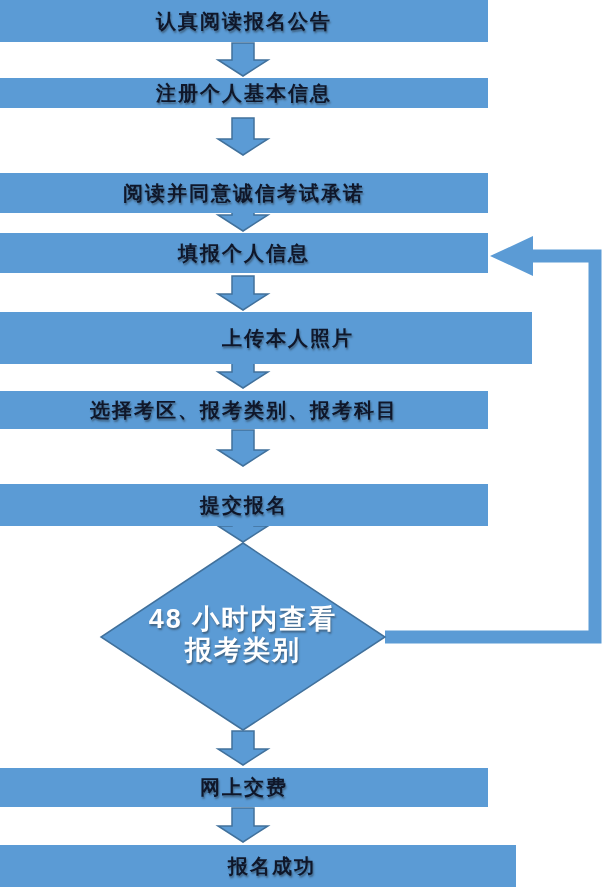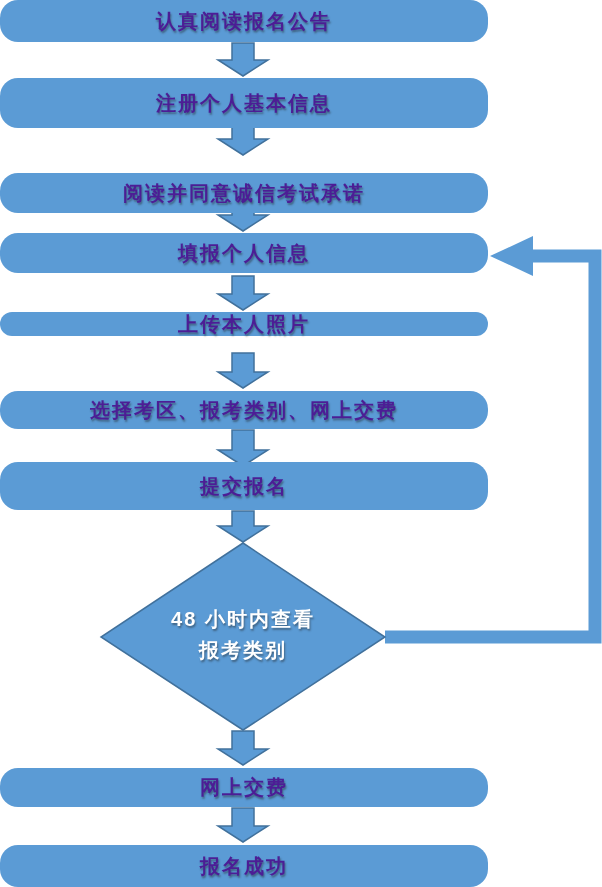--- a/index.html
+++ b/index.html
@@ -14,47 +14,46 @@
   .shapes-svg {
     position: absolute;
     left: 0; top: 0;
     width: 602px; height: 887px;
   }
   .box {
     position: absolute;
     left: 0;
     width: 488px;
     background: #5B9BD5;
-    color: #4c1d95;
+    color: #0f172a;
     font-size: 20px;
     font-weight: bold;
     letter-spacing: 2px;
     display: flex;
     align-items: center;
     justify-content: center;
     text-shadow: 1px 2px 2px rgba(30,30,30,0.45);
     white-space: nowrap;
-    border-radius: 18px;
   }
   .b1 { top: 0;    height: 42px; }
-  .b2 { top: 78px;  height: 50px; }
+  .b2 { top: 78px;  height: 30px; }
   .b3 { top: 173px; height: 40px; }
   .b4 { top: 233px; height: 40px; }
-  .b5 { top: 312px; height: 24px; }
+  .b5 { top: 312px; height: 52px; padding-left: 44px; }
   .b6 { top: 391px; height: 38px; }
-  .b7 { top: 462px; height: 48px; }
+  .b7 { top: 484px; height: 42px; }
   .b8 { top: 768px; height: 39px; text-align: center; }
-  .b9 { top: 845px; height: 42px; }
+  .b9 { top: 845px; height: 42px; padding-left: 28px; }
   .diamond-label {
     position: absolute;
     left: 101px;
     top: 604px;
     width: 284px;
     color: #ffffff;
-    font-size: 20px;
+    font-size: 27px;
     font-weight: bold;
     letter-spacing: 2px;
     line-height: 31px;
     text-align: center;
     text-shadow: 1px 2px 2px rgba(30,30,30,0.45);
     white-space: nowrap;
   }
 </style>
 </head>
 <body>
@@ -77,21 +76,21 @@
     <polygon points="232,808 254,808 254,826 268,826 243,842 218,826 232,826" fill="#5B9BD5" stroke="#41719C" stroke-width="1.5"></polygon>
 
     <polygon points="243,543 385,637 243,730 101,637" fill="#5B9BD5" stroke="#41719C" stroke-width="1.5"></polygon>
   </svg>
 
   <div class="box b1">认真阅读报名公告</div>
   <div class="box b2">注册个人基本信息</div>
   <div class="box b3">阅读并同意诚信考试承诺</div>
   <div class="box b4">填报个人信息</div>
   <div class="box b5">上传本人照片</div>
-  <div class="box b6">选择考区、报考类别、网上交费</div>
+  <div class="box b6">选择考区、报考类别、报考科目</div>
   <div class="box b7">提交报名</div>
   <div class="box b8">网上交费</div>
   <div class="box b9">报名成功</div>
 
   <div class="diamond-label">
     <div>48 小时内查看</div>
     <div>报考类别</div>
   </div>
 
 </div>

